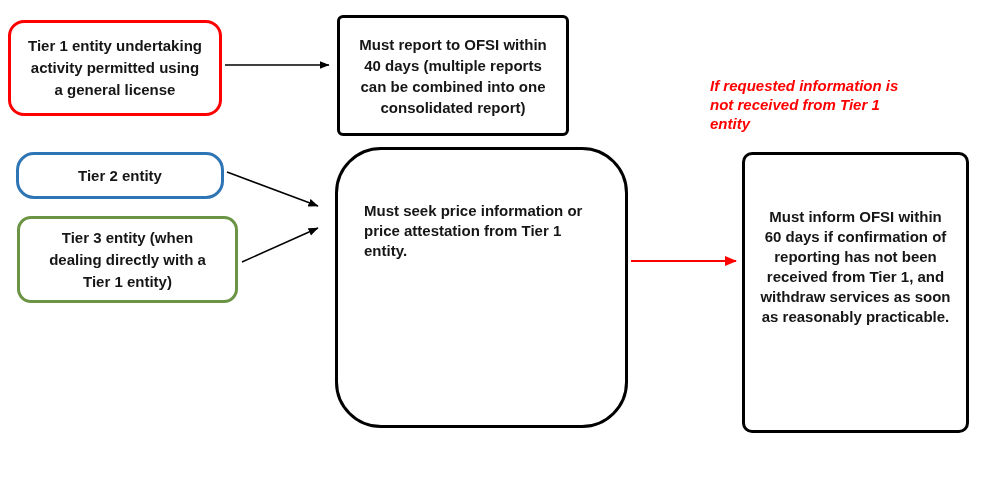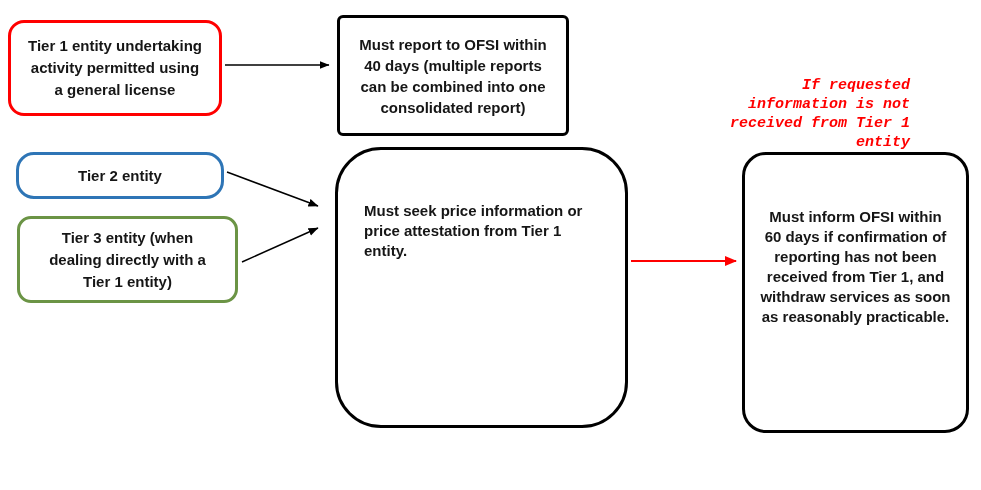--- a/index.html
+++ b/index.html
@@ -61,35 +61,34 @@
     border: 3px solid #000000;
     border-radius: 46px;
     padding: 42px 18px 0 26px;
     display: block;
     text-align: left;
   }
   .node-seek .para { margin: 9px 0 20px 0; }
   .node-inform60 {
     left: 742px; top: 152px; width: 227px; height: 281px;
     border: 3px solid #000000;
-    border-radius: 24px;
+    border-radius: 10px;
     padding: 52px 14px 0 14px;
     display: block;
     text-align: center;
   }
   .red-note {
     position: absolute;
     left: 710px; top: 76px; width: 200px;
     color: #ff0000;
     font-weight: bold;
     font-style: italic;
     font-size: 15px;
     line-height: 19px;
-    text-align: right;
-    font-family: Liberation Mono, monospace;
+    text-align: left;
   }
   .arrow-layer {
     position: absolute;
     left: 0; top: 0;
     width: 981px; height: 490px;
     pointer-events: none;
   }
 </style>
 </head>
 <body>

